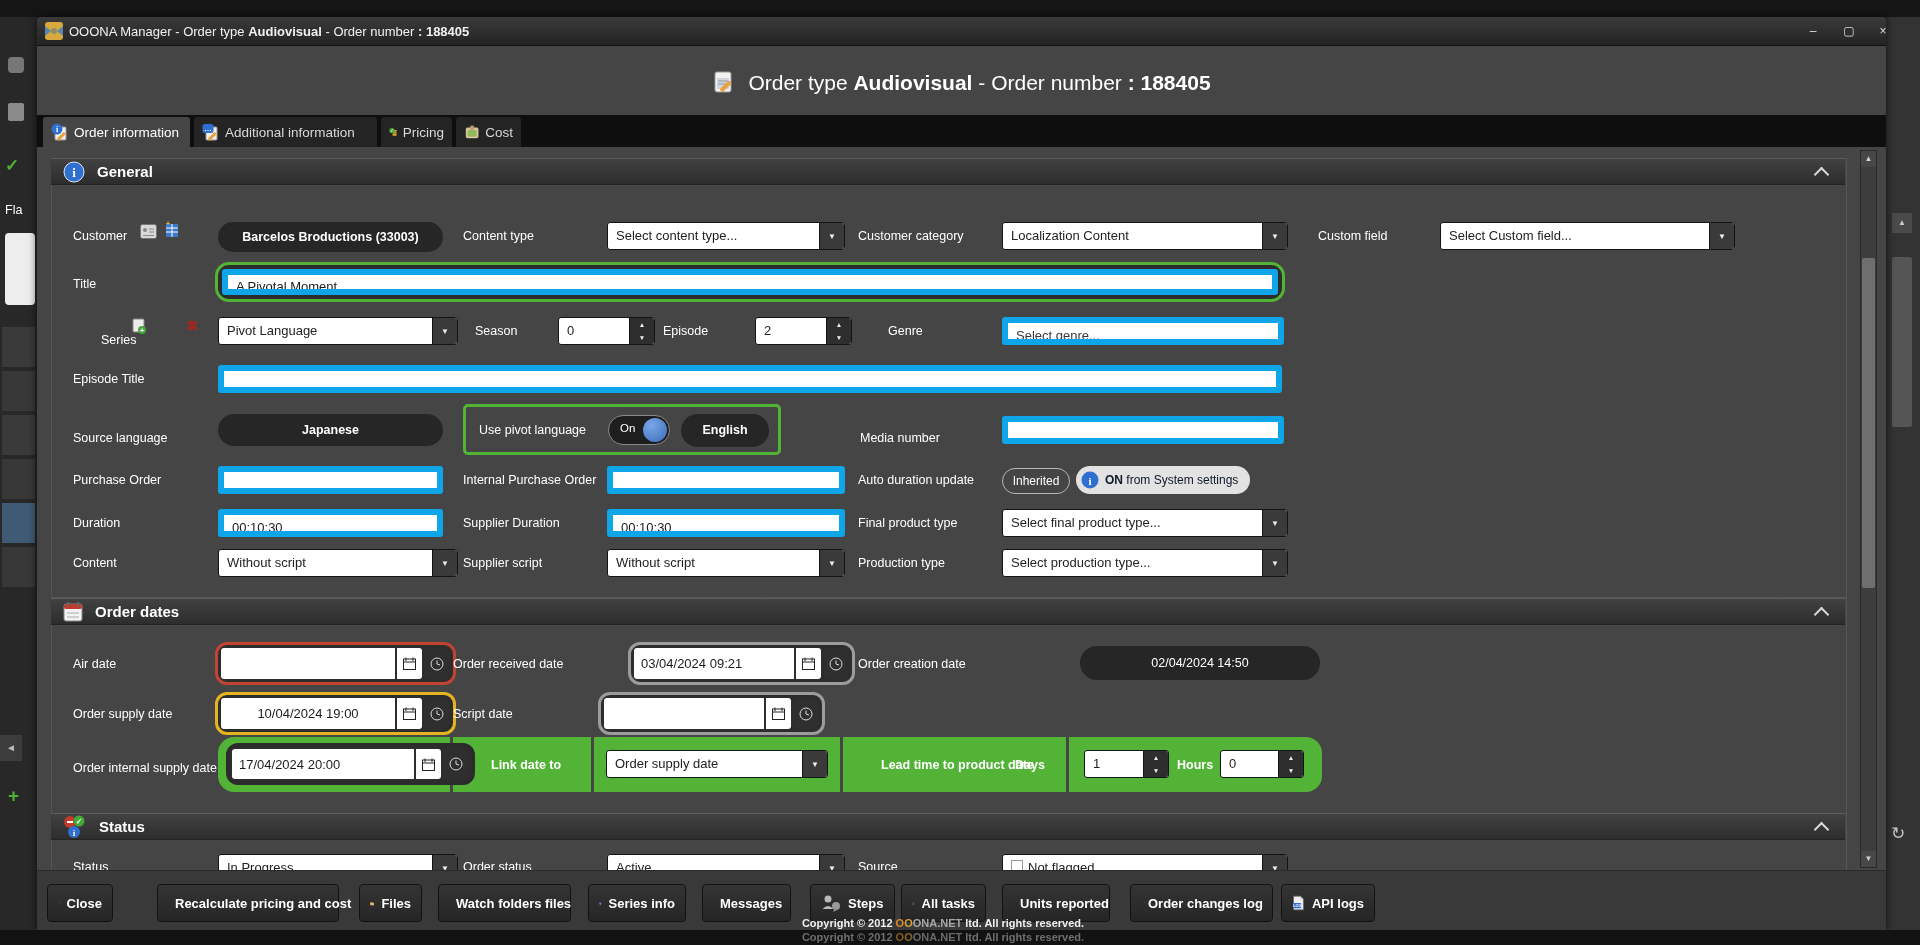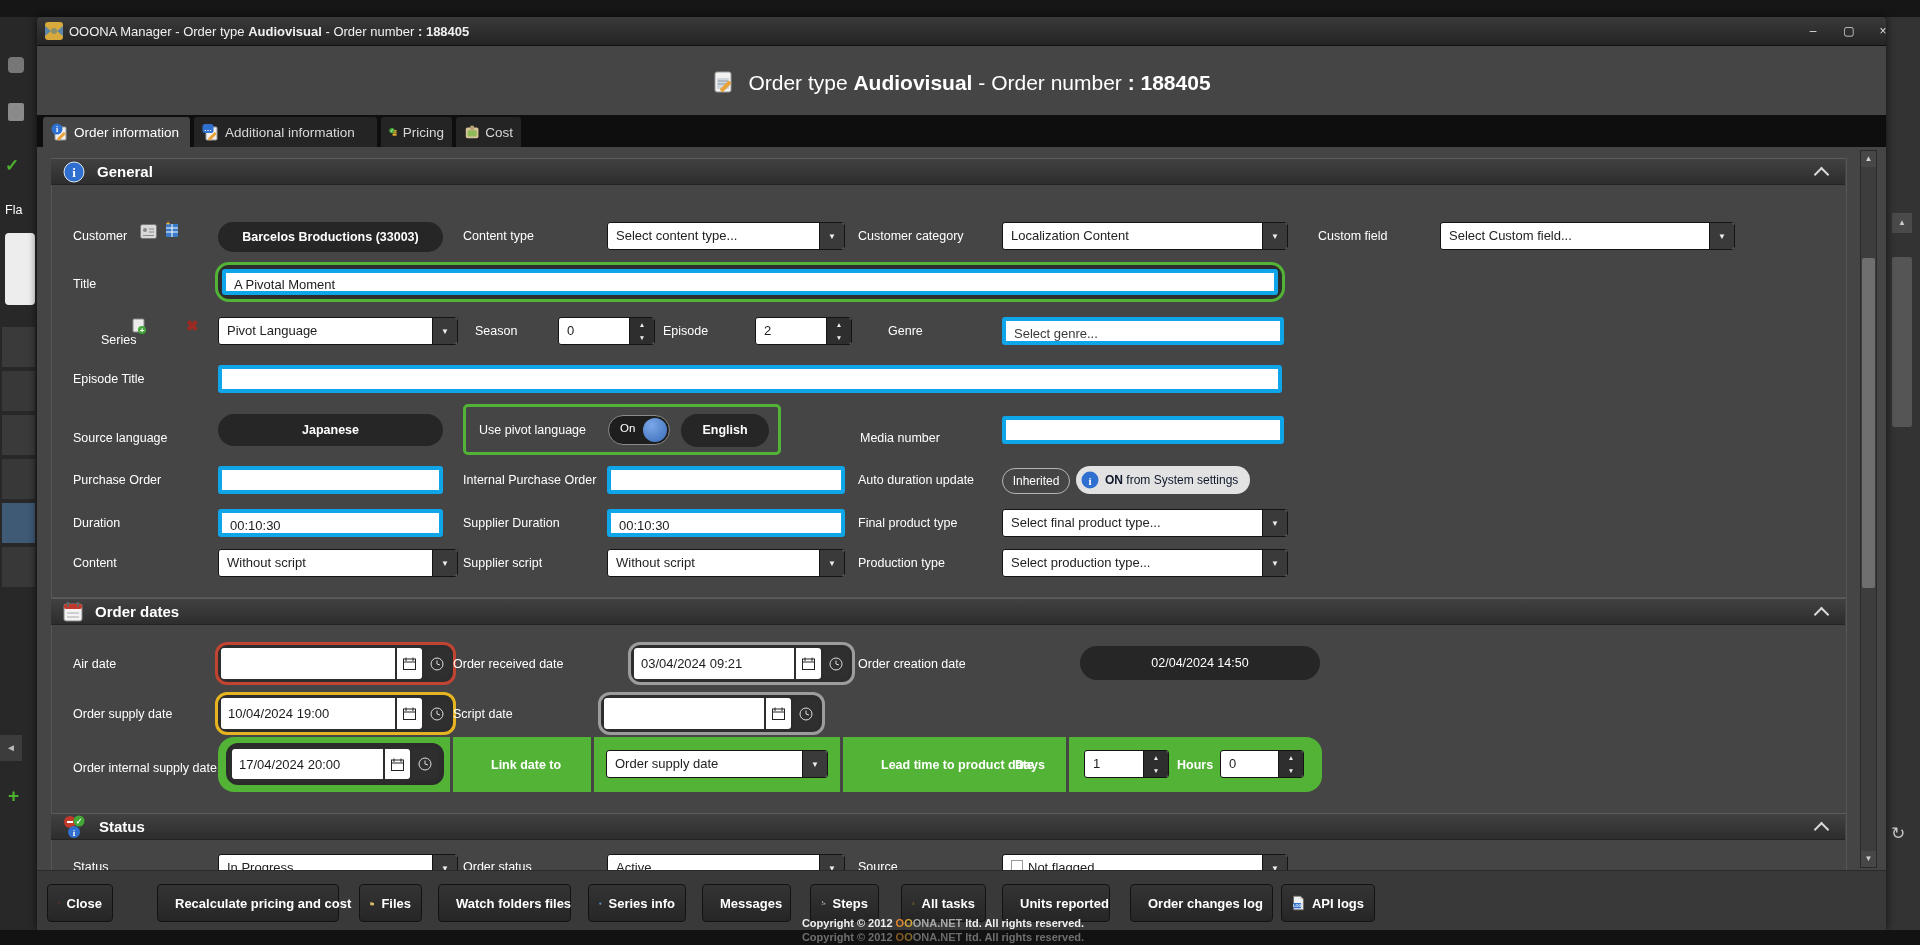--- a/index.html
+++ b/index.html
@@ -27,21 +27,21 @@
   .tab.active{background:#454545;color:#fff;}
   
   .clip{position:absolute;left:6px;top:131px;width:1816px;height:722px;overflow:hidden;background:#454545;}
   .secbox{position:absolute;border:1px solid #565656;background:#454545;}
   .sechdr{position:absolute;height:27px;background:linear-gradient(#414141,#2d2d2d);
           border-top:1px solid #5c5c5c;border-bottom:1px solid #242424;
           display:flex;align-items:center;gap:12px;padding-left:12px;box-sizing:border-box;}
   .sechdr .st{font-size:15px;font-weight:bold;color:#fff;}
   .chev{position:absolute;right:18px;top:10px;width:9px;height:9px;border-left:2px solid #d9d9d9;border-top:2px solid #d9d9d9;transform:rotate(45deg);}
   .lbl{position:absolute;font-size:12.5px;color:#fff;white-space:nowrap;}
-  .inp{position:absolute;height:28px;background:#fff;border:4px solid #0ea5e9;border-radius:3px;
+  .inp{position:absolute;height:28px;background:#fff;border:6px solid #0ea5e9;border-radius:3px;
        box-sizing:border-box;font-size:13px;color:#1b1b1b;line-height:26px;padding:0 8px;
        white-space:nowrap;overflow:hidden;}
   .dd{position:absolute;height:28px;background:#fff;border:1px solid #141414;border-radius:3px;
       box-sizing:border-box;display:flex;overflow:hidden;}
   .dd .t{flex:1;font-size:13px;color:#222;line-height:26px;padding:0 8px;white-space:nowrap;overflow:hidden;}
   .dd .a{width:24px;background:#3a3a3a;border-left:1px solid #141414;color:#eee;font-size:8px;
          display:flex;align-items:center;justify-content:center;}
   .pill{position:absolute;background:#262626;border-radius:17px;color:#fff;font-weight:bold;
         font-size:12.5px;text-align:center;}
   .spin{position:absolute;height:28px;background:#fff;border:1px solid #141414;border-radius:3px;
@@ -352,21 +352,21 @@
               <circle cx="7" cy="7" r="6" fill="none" stroke="#ddd"></circle>
               <line x1="7" y1="7" x2="7" y2="3.5" stroke="#ddd"></line>
               <line x1="7" y1="7" x2="10" y2="8" stroke="#ddd"></line>
             </svg>
           </span>
       </div>
       <span class="lbl" style="left:815px;top:509px;">Order creation date</span>
       <div class="pill" style="left:1037px;top:498px;width:240px;height:34px;line-height:34px;font-weight:normal;">02/04/2024 14:50</div>
 
       <span class="lbl" style="left:30px;top:559px;">Order supply date</span>
-      <div class="datebox" style="left:172px;top:544px;width:241px;border-color:#e7b421;">
+      <div class="datebox" style="left:172px;top:544px;width:241px;border-color:#e7b421;text-align:center;">
         <span class="dval">10/04/2024 19:00</span>
         <span class="calb">
             <svg width="13" height="13" viewBox="0 0 13 13">
               <rect x="0.5" y="2" width="12" height="10.5" fill="none" stroke="#222"></rect>
               <line x1="3" y1="0.5" x2="3" y2="4" stroke="#222"></line>
               <line x1="10" y1="0.5" x2="10" y2="4" stroke="#222"></line>
               <line x1="0.5" y1="5" x2="12.5" y2="5" stroke="#222"></line>
             </svg>
           </span>
         <span class="clkb">
@@ -400,21 +400,21 @@
       <span class="lbl" style="left:30px;top:613px;">Order internal supply date</span>
       <div class="seg" style="left:175px;top:589px;width:232px;border-radius:16px 0 0 16px;"></div>
       <div class="seg" style="left:410px;top:589px;width:138px;">
         <span class="segtext" style="left:12px;">Link date to</span>
       </div>
       <div class="seg" style="left:551px;top:589px;width:246px;"></div>
       <div class="seg" style="left:800px;top:589px;width:223px;">
         <span class="segtext" style="left:12px;">Lead time to product date</span>
       </div>
       <div class="seg" style="left:1026px;top:589px;width:253px;border-radius:0 16px 16px 0;"></div>
-      <div class="datebox" style="left:183px;top:595px;width:218px;height:42px;border-color:#2b2b2b;text-decoration:underline;">
+      <div class="datebox" style="left:183px;top:595px;width:249px;height:42px;border-color:#2b2b2b;text-decoration:underline;">
         <span class="dval">17/04/2024 20:00</span>
         <span class="calb">
             <svg width="13" height="13" viewBox="0 0 13 13">
               <rect x="0.5" y="2" width="12" height="10.5" fill="none" stroke="#222"></rect>
               <line x1="3" y1="0.5" x2="3" y2="4" stroke="#222"></line>
               <line x1="10" y1="0.5" x2="10" y2="4" stroke="#222"></line>
               <line x1="0.5" y1="5" x2="12.5" y2="5" stroke="#222"></line>
             </svg>
           </span>
         <span class="clkb">
@@ -530,21 +530,21 @@
     </div>
     <div class="tbtn" style="left:665px;width:89px;">
       <svg class="ic" width="19" height="18" viewBox="0 0 19 18">
         <rect x="2" y="2" width="15" height="14" rx="1" fill="#e8e8e8" stroke="#666"></rect>
         <line x1="4" y1="6" x2="15" y2="6" stroke="#888"></line>
           <line x1="4" y1="9" x2="15" y2="9" stroke="#888"></line>
           <line x1="4" y1="12" x2="15" y2="12" stroke="#888"></line>
       </svg>
         <span>Messages</span>
     </div>
-    <div class="tbtn" style="left:773px;width:69px;">
+    <div class="tbtn" style="left:773px;width:85px;">
       <svg class="ic" width="20" height="18" viewBox="0 0 20 18">
         <circle cx="7" cy="5" r="3.5" fill="#b9b9b9"></circle>
           <path d="M1.5 15 Q7 9 12.5 15 Z" fill="#b9b9b9"></path>
         <circle cx="15" cy="12" r="4" fill="#9a9a9a"></circle>
           <path d="M13 16 L12 18 L16 16 Z" fill="#9a9a9a"></path>
       </svg>
         <span>Steps</span>
     </div>
     <div class="tbtn" style="left:864px;width:85px;">
       <svg class="ic" width="20" height="19" viewBox="0 0 20 19">

